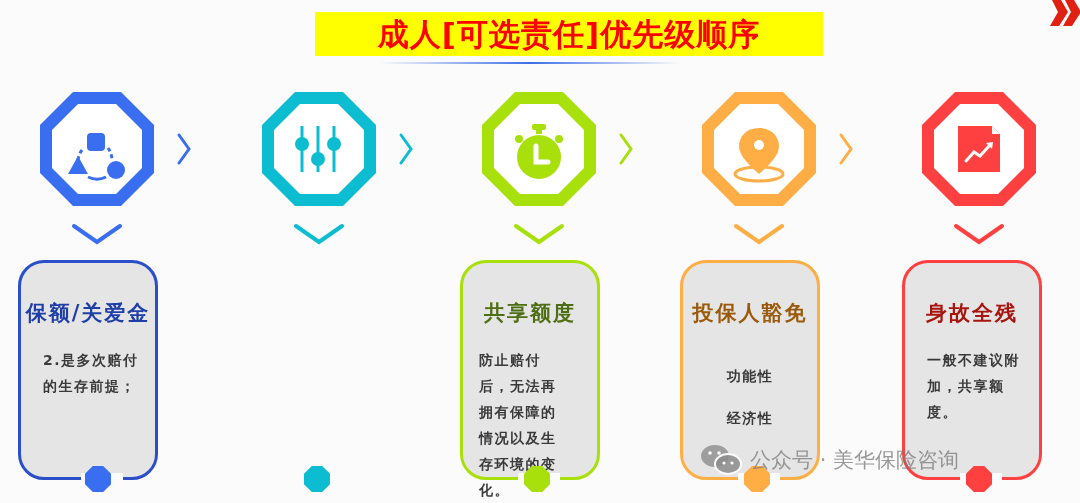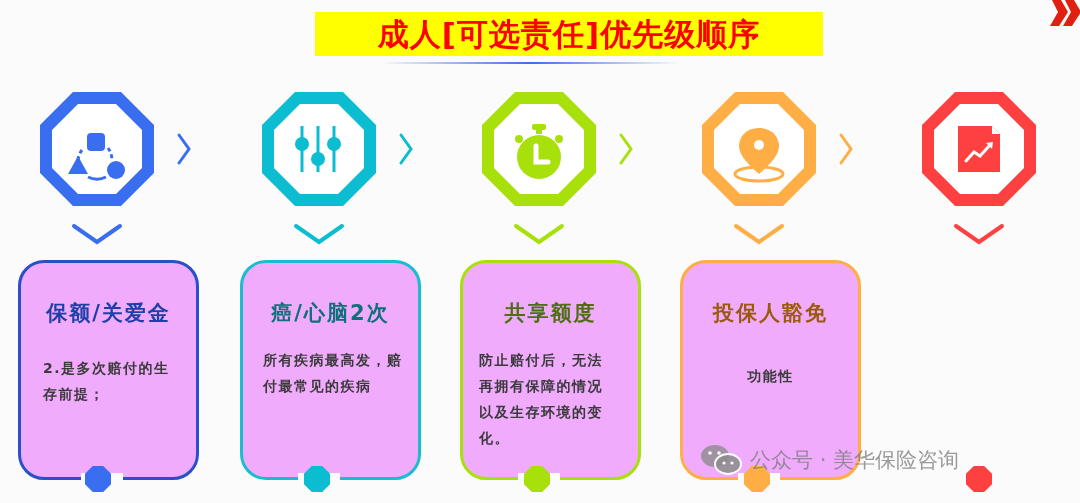--- a/index.html
+++ b/index.html
@@ -4,25 +4,25 @@
 <style>
   html,body{margin:0;padding:0;}
   body{width:1080px;height:503px;background:#fbfbfb;position:relative;overflow:hidden;font-family:"DejaVu Sans","Liberation Sans",sans-serif;}
   .title{position:absolute;left:315px;top:12px;width:508px;height:44px;background:#ffff00;color:#ff0000;font-weight:bold;font-size:31px;line-height:44px;text-align:center;letter-spacing:1px;white-space:nowrap;}
   .title-underline{position:absolute;left:380px;top:62px;width:300px;height:2px;background:linear-gradient(90deg,rgba(60,110,230,0),#3c6ee6,rgba(60,110,230,0));}
   .corner-chevrons{position:absolute;left:1048px;top:0;width:32px;height:28px;}
   .step{position:absolute;top:0;width:200px;height:503px;}
   .oct{position:absolute;left:0;top:90px;width:118px;height:118px;}
   .arrow-right{position:absolute;left:138px;top:132px;width:16px;height:34px;}
   .arrow-down{position:absolute;left:32px;top:222px;width:54px;height:24px;}
-  .card{position:absolute;left:-20px;top:260px;width:181px;height:220px;border:3px solid;border-radius:26px;background:#f0abfc;box-sizing:border-box;}
+  .card{position:absolute;left:-20px;top:260px;width:140px;height:220px;border:3px solid;border-radius:26px;background:#e5e5e5;box-sizing:border-box;}
   .card-title{position:absolute;left:0;right:0;top:36px;text-align:center;font-weight:bold;font-size:21px;letter-spacing:2px;white-space:nowrap;}
   .card-body{position:absolute;left:20px;right:14px;top:84px;font-weight:bold;font-size:14px;line-height:26px;color:#3a3a3a;letter-spacing:1.5px;}
   .card-body p{margin:0;}
-  .card-body p.gap{margin-top:8px;}
+  .card-body p.gap{}
   .card-body.center p{text-align:center;margin-bottom:12px;margin-top:16px;}
   .dot{position:absolute;left:70px;top:466px;width:26px;height:26px;clip-path:polygon(30% 0,70% 0,100% 30%,100% 70%,70% 100%,30% 100%,0 70%,0 30%);}
   .dot-mask{position:absolute;left:62px;top:473px;width:42px;height:12px;background:#fbfbfb;}
   .watermark{position:absolute;left:700px;top:440px;height:40px;display:flex;align-items:center;color:rgba(120,120,120,0.75);font-size:21px;white-space:nowrap;}
   .watermark svg{margin-right:8px;}
 </style>
 </head>
 <body>
 
 <div class="title">成人[可选责任]优先级顺序</div>
@@ -73,26 +73,20 @@
       <circle cx="58" cy="69" r="7" stroke="none"></circle>
       <circle cx="74" cy="54" r="7" stroke="none"></circle>
     </g>
   </svg>
   <svg class="arrow-right" viewBox="0 0 16 34">
       <polyline points="3,3 13,17 3,31" fill="none" stroke="#0cbcd0" stroke-width="3" stroke-linecap="round"></polyline>
     </svg>
   <svg class="arrow-down" viewBox="0 0 54 24">
       <polyline points="4,4 27,20 50,4" fill="none" stroke="#0cbcd0" stroke-width="4" stroke-linecap="round"></polyline>
     </svg>
-  <div class="card" style="border-color:#1bbccf;left:-20px">
-    <div class="card-title" style="color:#0f6f7a">癌/心脑2次</div>
-    <div class="card-body">
-      <p>所有疾病最高发，赔付最常见的疾病</p>
-    </div>
-  </div>
   <div class="dot-mask" style="left:38px"></div>
   <div class="dot" style="left:44px;background:#0cbcd0"></div>
 </div>
 
 <div class="step" style="left:480px">
   <svg class="oct" viewBox="0 0 118 118">
     <polygon points="35,2 83,2 116,35 116,83 83,116 35,116 2,83 2,35" fill="#a8e00c"></polygon>
     <polygon points="40,14 78,14 104,40 104,78 78,104 40,104 14,78 14,40" fill="#fff"></polygon>
     <g fill="#a8e00c">
       <rect x="52" y="34" width="14" height="6" rx="2"></rect>
@@ -132,40 +126,47 @@
   <svg class="arrow-right" viewBox="0 0 16 34">
       <polyline points="3,3 13,17 3,31" fill="none" stroke="#ffae45" stroke-width="3" stroke-linecap="round"></polyline>
     </svg>
   <svg class="arrow-down" viewBox="0 0 54 24">
       <polyline points="4,4 27,20 50,4" fill="none" stroke="#ffae45" stroke-width="4" stroke-linecap="round"></polyline>
     </svg>
   <div class="card" style="border-color:#ffae45;left:-20px">
     <div class="card-title" style="color:#9a5a0a">投保人豁免</div>
     <div class="card-body center" style="left:0;right:0">
       <p>功能性</p>
+      <p>经济性</p>
     </div>
   </div>
   <div class="dot-mask" style="left:38px"></div>
   <div class="dot" style="left:44px;background:#ffae45"></div>
 </div>
 
 <div class="step" style="left:920px">
   <svg class="oct" viewBox="0 0 118 118">
     <polygon points="35,2 83,2 116,35 116,83 83,116 35,116 2,83 2,35" fill="#ff4040"></polygon>
     <polygon points="40,14 78,14 104,40 104,78 78,104 40,104 14,78 14,40" fill="#fff"></polygon>
     <g>
       <path d="M38,36 L72,36 L80,44 L80,82 L38,82 Z" fill="#ff4040"></path>
       <path d="M72,36 L72,44 L80,44 Z" fill="#fff"></path>
       <polyline points="46,71 54,62 60,66 70,55" fill="none" stroke="#fff" stroke-width="3" stroke-linecap="round"></polyline>
       <polygon points="66,53 73,52 72,59" fill="#fff"></polygon>
     </g>
   </svg>
   <svg class="arrow-down" viewBox="0 0 54 24">
       <polyline points="4,4 27,20 50,4" fill="none" stroke="#ff4040" stroke-width="4" stroke-linecap="round"></polyline>
     </svg>
+  <div class="card" style="border-color:#ff4040;left:-18px">
+    <div class="card-title" style="color:#a8150f">身故全残</div>
+    <div class="card-body" style="left:22px;right:10px">
+      <p>一般不建议附加，共享额度。</p>
+    </div>
+  </div>
   <div class="dot-mask" style="left:40px"></div>
   <div class="dot" style="left:46px;background:#ff4040"></div>
 </div>
 
 <div class="watermark">
   <svg width="42" height="34" viewBox="0 0 42 34">
     <ellipse cx="15" cy="13" rx="14" ry="11" fill="rgba(140,140,140,0.8)"></ellipse>
     <ellipse cx="28" cy="21" rx="13" ry="10" fill="rgba(140,140,140,0.85)" stroke="#fbfbfb" stroke-width="2"></ellipse>
     <circle cx="10" cy="10" r="1.8" fill="#fbfbfb"></circle>
       <circle cx="19" cy="10" r="1.8" fill="#fbfbfb"></circle>

